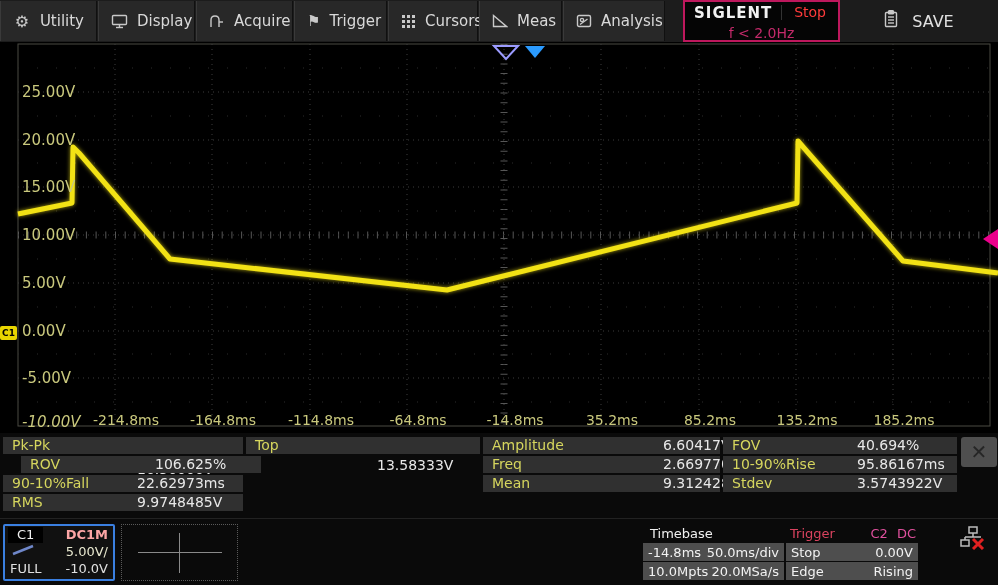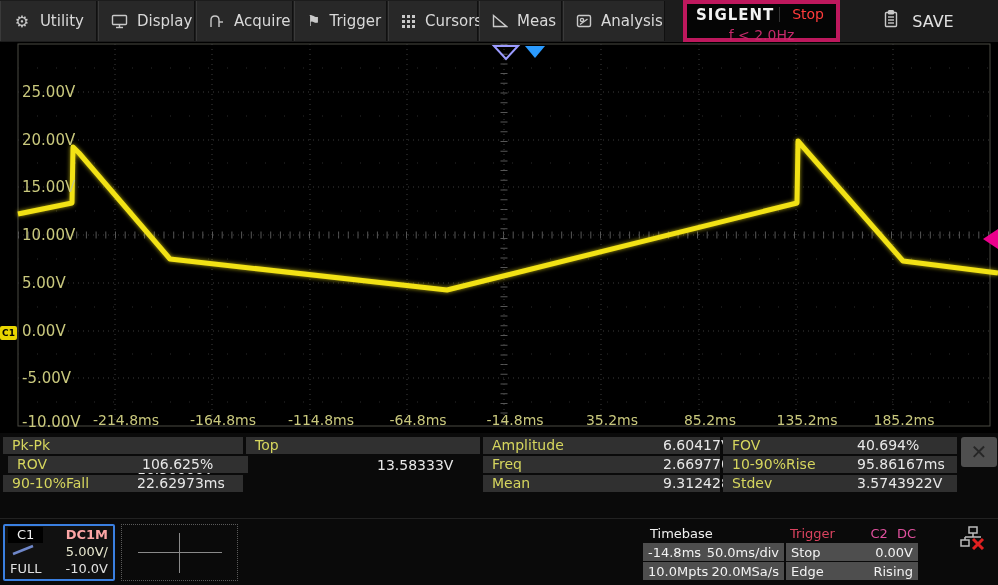--- a/index.html
+++ b/index.html
@@ -9,21 +9,21 @@
 
   
   .menubar { position:absolute; left:0; top:0; width:998px; height:42px; background:#1c1c1c; }
   .menu-item { position:absolute; top:1px; height:40px; background:#282828; color:#d9d9d9;
                display:flex; align-items:center; gap:9px; padding:0 12px; font-size:15px; cursor:default;
                border-left:1px solid #3a3a3a; border-right:1px solid #101010;}
   .menu-item .mi { width:18px; height:18px; display:inline-flex; align-items:center; justify-content:center;
                color:#c9c9c9; font-size:16px; }
   .mi svg { stroke:#c9c9c9; fill:none; stroke-width:1.4; }
   .brandbox { position:absolute; left:683px; top:0; width:157px; height:42px; background:#050505;
-              border:4px solid #be185d; }
+              border:2px solid #be185d; }
   .brand-row { display:flex; height:21px; align-items:center; }
   .brand-logo { color:#f2f2f2; font-weight:bold; font-size:15px; letter-spacing:1px; padding-left:9px; flex:1; }
   .brand-stop { color:#ff3b3b; font-size:14px; padding:0 12px; border-left:1px solid #333; height:15px; line-height:15px;}
   .brand-freq { color:#c42a6a; font-size:14px; text-align:center; height:20px; line-height:20px; }
   .save-btn { position:absolute; left:840px; top:0; width:158px; height:42px; display:flex;
               align-items:center; justify-content:center; gap:14px; color:#e0e0e0; font-size:16px; }
 
   
   .scope { position:absolute; left:0; top:42px; width:998px; height:391px; background:#000; }
   .scope svg { position:absolute; left:0; top:0; }
@@ -204,21 +204,21 @@
       <polygon points="983,197 998,187 998,207" fill="#ec008c"></polygon>
     </svg>
 
     <div class="ylab" style="top:42px;">25.00V</div>
     <div class="ylab" style="top:90px;">20.00V</div>
     <div class="ylab" style="top:137px;">15.00V</div>
     <div class="ylab" style="top:185px;">10.00V</div>
     <div class="ylab" style="top:233px;">5.00V</div>
     <div class="ylab" style="top:281px;">0.00V</div>
     <div class="ylab" style="top:328px;">-5.00V</div>
-    <div class="ylab" style="top:372px;">-10.00V</div>
+    <div class="ylab" style="top:372px;font-style:italic;">-10.00V</div>
 
     <div class="xlab" style="left:90px;">-214.8ms</div>
     <div class="xlab" style="left:187px;">-164.8ms</div>
     <div class="xlab" style="left:285px;">-114.8ms</div>
     <div class="xlab" style="left:382px;">-64.8ms</div>
     <div class="xlab" style="left:479px;">-14.8ms</div>
     <div class="xlab" style="left:576px;">35.2ms</div>
     <div class="xlab" style="left:674px;">85.2ms</div>
     <div class="xlab" style="left:771px;">135.2ms</div>
     <div class="xlab" style="left:868px;">185.2ms</div>
@@ -237,21 +237,21 @@
       </div>
     <div class="mcell" style="left:483px;top:4px;width:237px;">
         <span class="lab">Amplitude</span>
         <span class="val" style="left:180px;">6.60417V</span>
       </div>
     <div class="mcell" style="left:723px;top:4px;width:234px;">
         <span class="lab">FOV</span>
         <span class="val" style="left:134px;">40.694%</span>
       </div>
 
-    <div class="mcell" style="left:8px;top:23px;width:240px;">
+    <div class="mcell" style="left:21px;top:23px;width:240px;">
         <span class="lab">ROV</span>
         <span class="val" style="left:134px;">106.625%</span>
       </div>
     <div class="mcell" style="left:483px;top:23px;width:237px;">
         <span class="lab">Freq</span>
         <span class="val" style="left:180px;">2.66977042Hz</span>
       </div>
     <div class="mcell" style="left:723px;top:23px;width:234px;">
         <span class="lab">10-90%Rise</span>
         <span class="val" style="left:134px;">95.86167ms</span>
@@ -263,20 +263,24 @@
       </div>
     <div class="mcell" style="left:483px;top:42px;width:237px;">
         <span class="lab">Mean</span>
         <span class="val" style="left:180px;">9.3124284V</span>
       </div>
     <div class="mcell" style="left:723px;top:42px;width:234px;">
         <span class="lab">Stdev</span>
         <span class="val" style="left:134px;">3.5743922V</span>
       </div>
 
+    <div class="mcell" style="left:3px;top:61px;width:240px;">
+        <span class="lab">RMS</span>
+        <span class="val" style="left:134px;">9.9748485V</span>
+      </div>
   </div>
   <div class="meas-close"><span>✕</span></div>
 
   <div class="bottombar">
 
     <div class="chanbox">
       <div class="chanrow" style="padding-left:3px;">
         <span class="chan-chip">C1</span>
         <span class="chan-coup">DC1M</span>
       </div>

